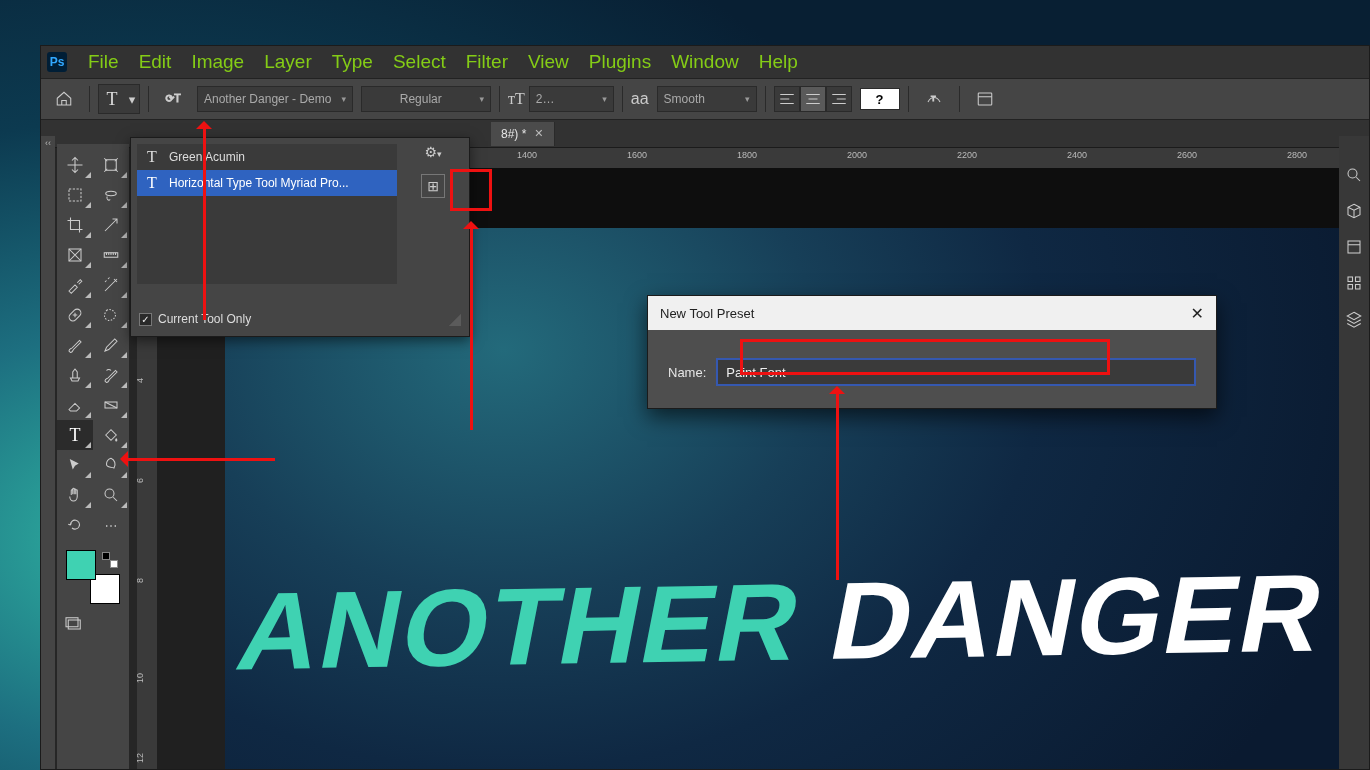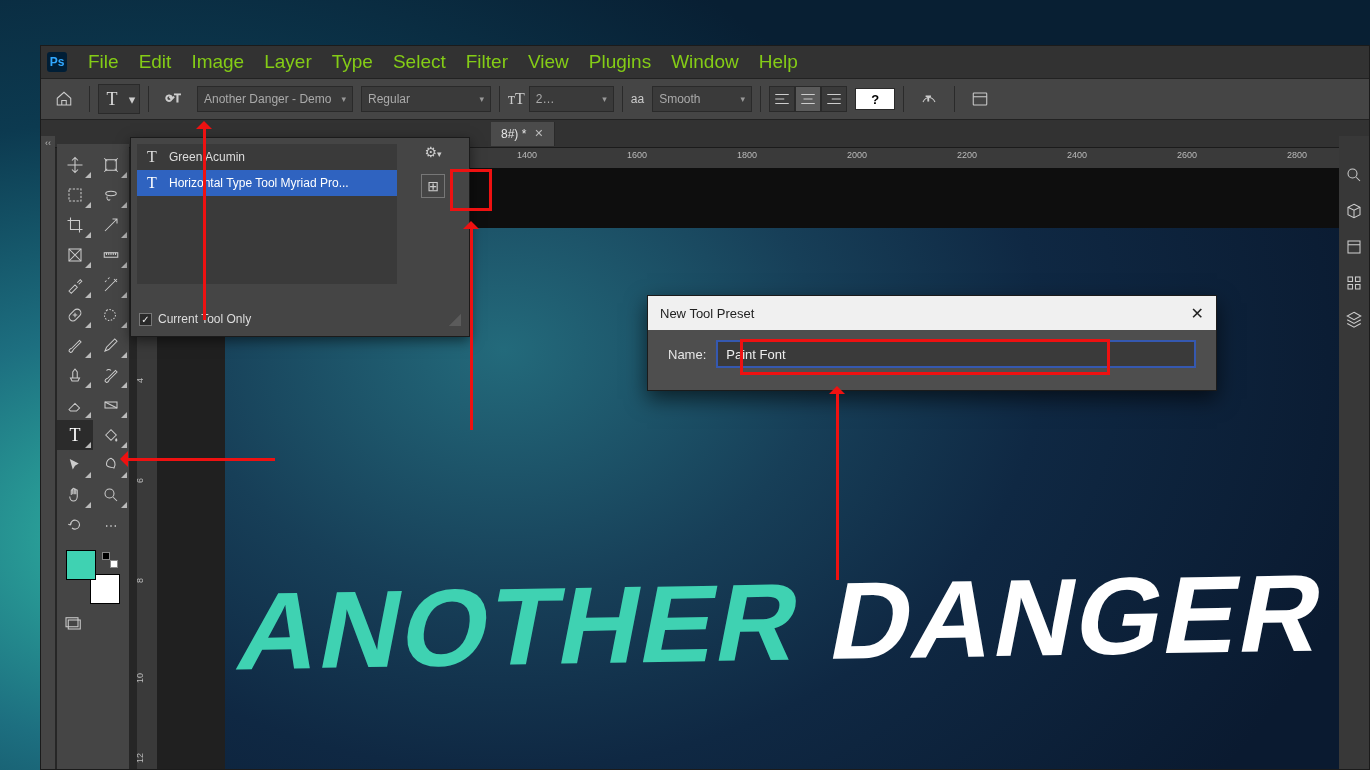--- a/index.html
+++ b/index.html
@@ -78,27 +78,27 @@
   .field-select {
     height: 26px;
     background: #3a3a3a;
     border: 1px solid #2a2a2a;
     color: #aaa;
     display: flex; align-items: center;
     padding: 0 6px;
     gap: 6px;
   }
   .field-select.font { width: 156px; }
-  .field-select.style { width: 130px; }
+  .field-select.style { width: 130px; text-align: center; }
   .field-select.size { width: 85px; gap: 42px; }
   .field-select .val { flex: 1; white-space: nowrap; overflow: hidden; text-overflow: ellipsis; font-size: 12px; }
   .field-select .car { font-size: 9px; color:#999; }
   .size-group { display:flex; align-items:center; gap:4px; }
   .tt-icon { font-family: Georgia,serif; font-size:16px; position:relative; color:#ccc; }
-  .aa-lbl { font-size:12px; color:#ccc; }
+  .aa-lbl { font-size:16px; color:#ccc; }
   .align-group { display:flex; }
   .align-btn {
     width: 26px; height:26px; display:flex; align-items:center; justify-content:center;
     background:#3a3a3a; border:1px solid #2a2a2a;
   }
   .align-btn.active { background:#5a5a5a; }
   .color-swatch-opt {
     width: 40px; height:22px; background:#fff; border:1px solid #2a2a2a;
     display:flex; align-items:center; justify-content:center; color:#000; font-weight:700;
   }
@@ -255,21 +255,21 @@
     z-index:30;
   }
   .dialog-title{
     height:34px; display:flex; align-items:center;
     background:#f0f0f0;
     color:#222; padding:0 12px; font-size:13px;
     justify-content:space-between;
   }
   .dialog-title .x{ font-size:16px; color:#222; }
   .dialog-body{
-    padding:10px 20px 22px 20px;
+    padding:28px 20px 22px 20px;
     display:flex; align-items:flex-start; gap:18px;
   }
   .dlg-left{ flex:1; display:flex; align-items:center; gap:10px; }
   .dlg-left label{ color:#e6e6e6; font-size:13px; }
   .dlg-input{
     flex:1; height:28px; background:#3a3a3a;
     border:2px solid #3558b0;
     color:#eee; padding:0 8px; font-size:13px;
   }
   .dlg-btns{ display:flex; flex-direction:column; gap:10px; }

